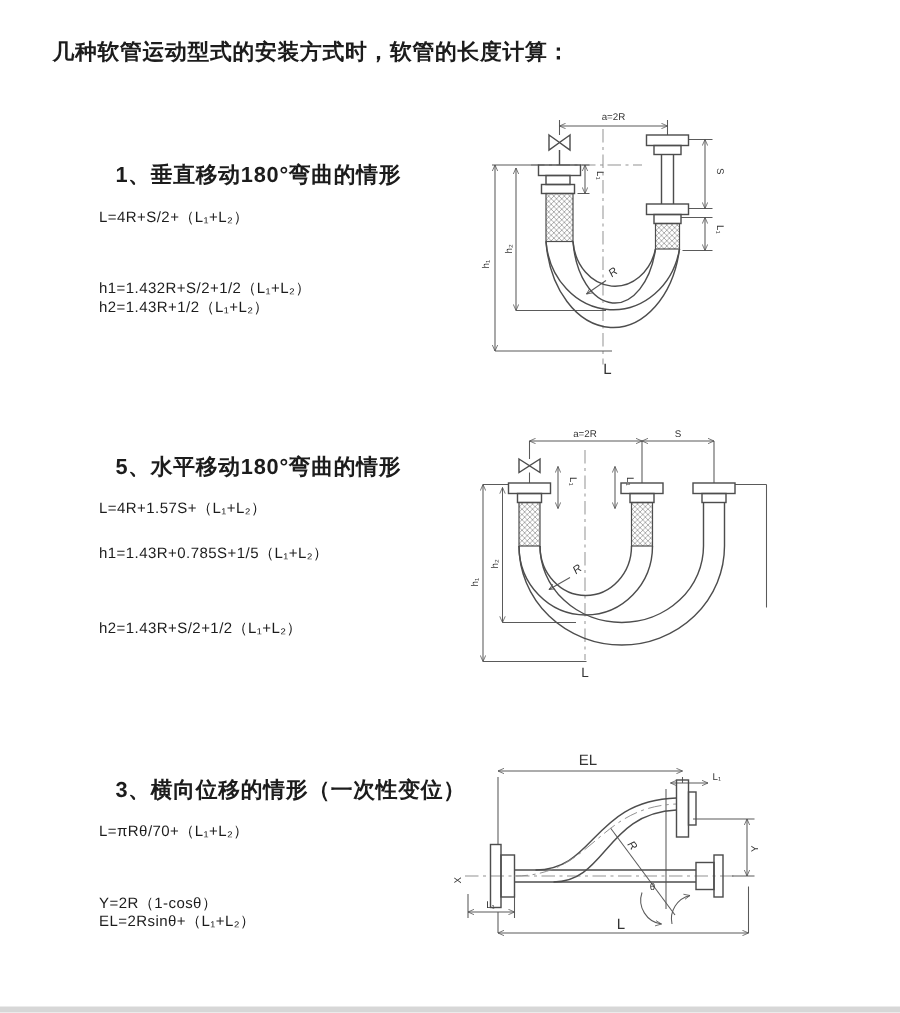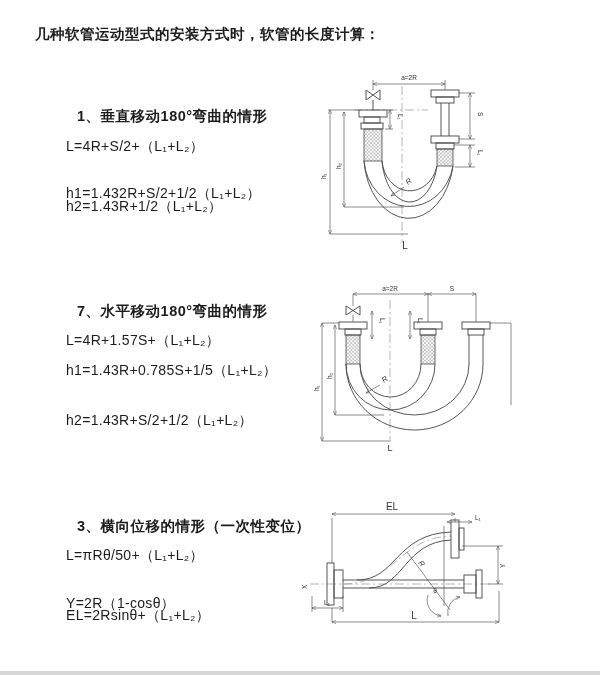--- a/index.html
+++ b/index.html
@@ -7,21 +7,21 @@
     width:600px;height:675px;background:#ffffff;position:relative;overflow:hidden;
     font-family:"Liberation Sans","DejaVu Sans",sans-serif;color:#1c1c1c;
   }
   .page-title{
     position:absolute;left:35px;top:25px;font-size:14.5px;font-weight:700;letter-spacing:.5px;font-family:Liberation Serif, serif;
   }
   .section-heading{
     position:absolute;left:45px;font-size:14.5px;font-weight:700;letter-spacing:.5px;margin-left:32px;
   }
   .formula{
-    position:absolute;left:66px;font-size:14px;font-weight:500;letter-spacing:.3px;text-align:right;
+    position:absolute;left:66px;font-size:10px;font-weight:500;letter-spacing:.3px;text-align:right;
   }
   svg{position:absolute;overflow:visible;}
   svg text{font-family:"Liberation Sans","DejaVu Sans",sans-serif;fill:#333;}
   .dim{stroke:#5a5a5a;stroke-width:.7;fill:none;}
   .pipe{stroke:#4d4d4d;stroke-width:.95;fill:none;}
   .cl{stroke:#8f8f8f;stroke-width:.65;fill:none;stroke-dasharray:9 3 2 3;}
   .braid{stroke:#4d4d4d;stroke-width:.8;}
   .lblS{font-size:6.5px;}
   .lblM{font-size:7.5px;font-style:italic;}
   .lblL{font-size:10px;}
@@ -102,21 +102,21 @@
     <rect class="pipe" x="128" y="77" width="18" height="6"></rect>
     <rect class="braid" x="129" y="83" width="16" height="17" fill="url(#hz1)"></rect>
 
     <path class="pipe" d="M56,95 A45 50 0 0 0 145,100"></path>
     <path class="pipe" d="M74,95 A28 33 0 0 0 129,100"></path>
     <path class="pipe" d="M56,95 A45 64 0 0 0 145,100"></path>
     <path class="pipe" d="M74,95 A28 47 0 0 0 129,100"></path>
   </g>
 </svg>
 
-<div class="section-heading" style="top:302px">7、水平移动180°弯曲的情形</div>
+<div class="section-heading" style="top:302px">5、水平移动180°弯曲的情形</div>
 <div class="formula" style="top:332px">L=4R+1.57S+（L₁+L₂）</div>
 <div class="formula" style="top:362px">h1=1.43R+0.785S+1/5（L₁+L₂）</div>
 <div class="formula" style="top:412px">h2=1.43R+S/2+1/2（L₁+L₂）</div>
 
 <svg style="left:306px;top:280px" width="232" height="182" viewBox="0 0 232 182">
   <defs>
     <marker id="ar2" viewBox="0 0 10 10" refX="9" refY="5" markerWidth="6.5" markerHeight="6.5" orient="auto-start-reverse">
       <path d="M0,1 L9,5 L0,9" fill="none" stroke="#4d4d4d" stroke-width="1.1"></path>
     </marker>
     <pattern id="hz2" width="3.5" height="3.5" patternUnits="userSpaceOnUse">
@@ -174,21 +174,21 @@
     <path class="pipe" d="M163,55 V84 M177,55 V84"></path>
 
     <path class="pipe" d="M40,84 A44.5 46 0 0 0 129,84"></path>
     <path class="pipe" d="M54,84 A30.5 33 0 0 0 115,84"></path>
     <path class="pipe" d="M40,84 A68.5 66 0 0 0 177,84"></path>
     <path class="pipe" d="M54,84 A54.5 51 0 0 0 163,84"></path>
   </g>
 </svg>
 
 <div class="section-heading" style="top:517px">3、横向位移的情形（一次性变位）</div>
-<div class="formula" style="top:547px">L=πRθ/50+（L₁+L₂）</div>
+<div class="formula" style="top:547px">L=πRθ/70+（L₁+L₂）</div>
 <div class="formula" style="top:595px">Y=2R（1-cosθ）</div>
 <div class="formula" style="top:607px">EL=2Rsinθ+（L₁+L₂）</div>
 
 <svg style="left:292px;top:496px" width="276" height="150" viewBox="0 0 276 150">
   <defs>
     <marker id="ar3" viewBox="0 0 10 10" refX="9" refY="5" markerWidth="6.5" markerHeight="6.5" orient="auto-start-reverse">
       <path d="M0,1 L9,5 L0,9" fill="none" stroke="#4d4d4d" stroke-width="1.1"></path>
     </marker>
   </defs>
 

